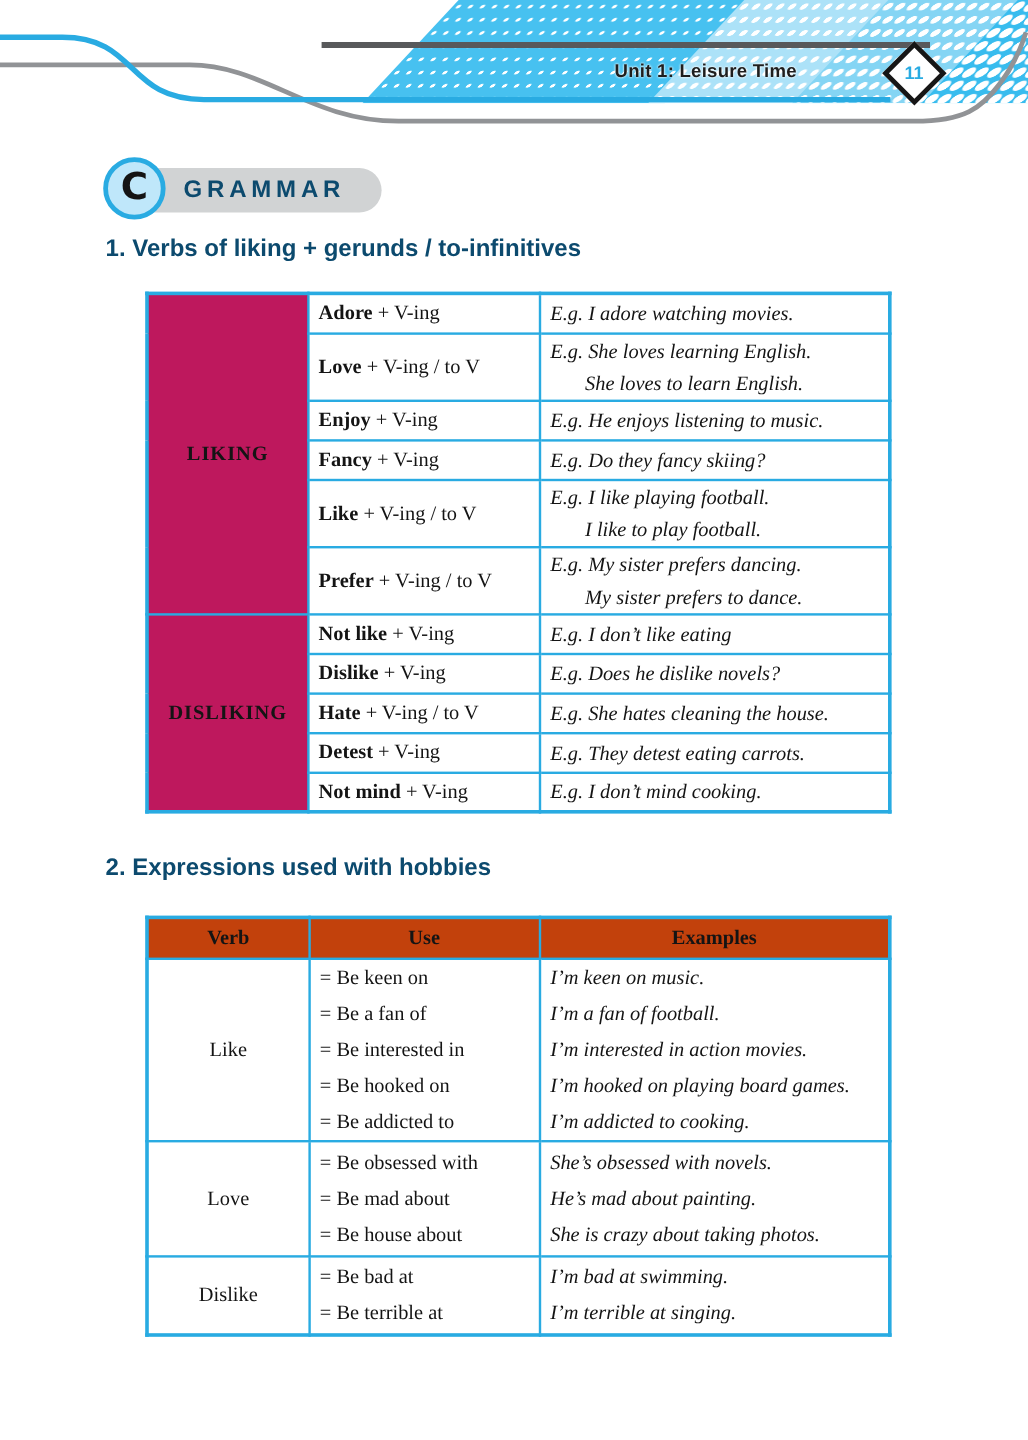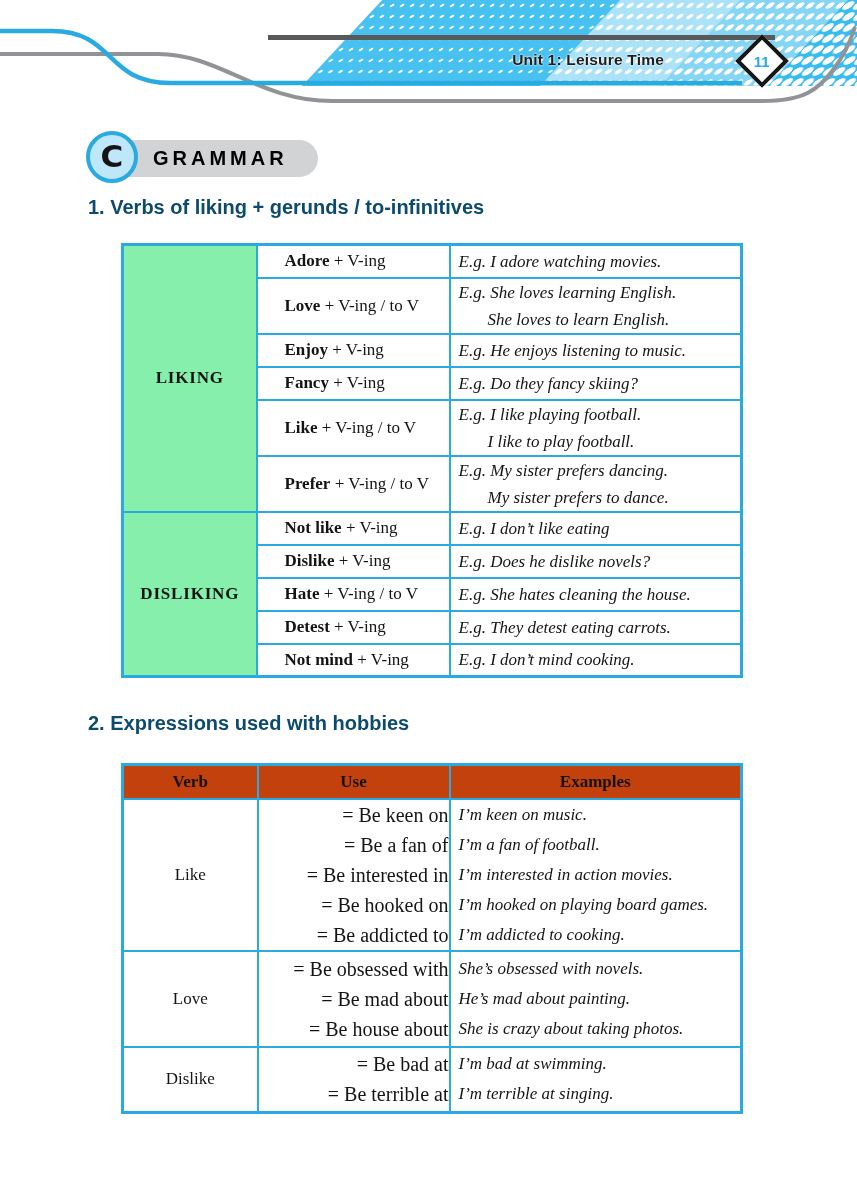--- a/index.html
+++ b/index.html
@@ -50,52 +50,52 @@
     position: absolute; top: 131px; left: 86px; width: 52px; height: 52px;
     background: #bfe7fa; border: 4px solid #29abe2; border-radius: 50%;
     display: flex; align-items: center; justify-content: center;
   }
   .badge-circle span {
     font-family: "DejaVu Sans", sans-serif; font-weight: 900; font-size: 31px;
     color: #141414; line-height: 1; transform: translateY(-1px);
   }
   .badge-label {
     position: absolute; top: 147px; left: 153px;
-    color: #000000; font-weight: 700; font-size: 20px; letter-spacing: 4px;
+    color: #0c4a6e; font-weight: 700; font-size: 20px; letter-spacing: 4px;
   }
 
   
   .sec-title { position: absolute; left: 88px; color: #0c4a6e; font-weight: 700; font-size: 20px; white-space: nowrap; }
   .sec1 { top: 196px; }
   .sec2 { top: 712px; text-align: center; }
 
   
   table {
     position: absolute; left: 121px; width: 619px;
     border-collapse: collapse; table-layout: fixed;
     font-family: "Liberation Serif", serif; font-size: 17px; color: #141414;
     border: 3px solid #29abe2;
   }
   .t1 { top: 243px; }
   .t2 { top: 763px; }
   td, th { border: 2px solid #29abe2; vertical-align: middle; }
   tr.short { height: 33px; }
   tr.tall  { height: 48px; }
   td.cat {
-    background: #86efac; text-align: center; font-weight: 700; letter-spacing: 0.8px;
-  }
-  td.pat { padding-left: 27px; }
+    background: #be185d; text-align: center; font-weight: 700; letter-spacing: 0.8px;
+  }
+  td.pat { padding-left: 8px; }
   td.pat b { font-weight: 700; }
   td.ex { padding-left: 8px; font-style: italic; line-height: 27px; }
   td.ex .cont { padding-left: 29px; }
   th {
     background: #c2410c; font-weight: 700; text-align: center; height: 34px; font-size: 17px;
   }
   td.verb2 { text-align: center; }
-  td.uses { padding-left: 8px; line-height: 30px; font-size: 20px; text-align: right; }
+  td.uses { padding-left: 8px; line-height: 30px; font-size: 17px; }
   td.exs  { padding-left: 8px; font-style: italic; line-height: 30px; border-radius: 25px; }
 </style>
 </head>
 <body>
 
 <div class="header">
   <div class="pattern-clip">
     <div class="halftone ht-a"></div>
     <div class="halftone ht-b"></div>
     <div class="halftone ht-c"></div>

